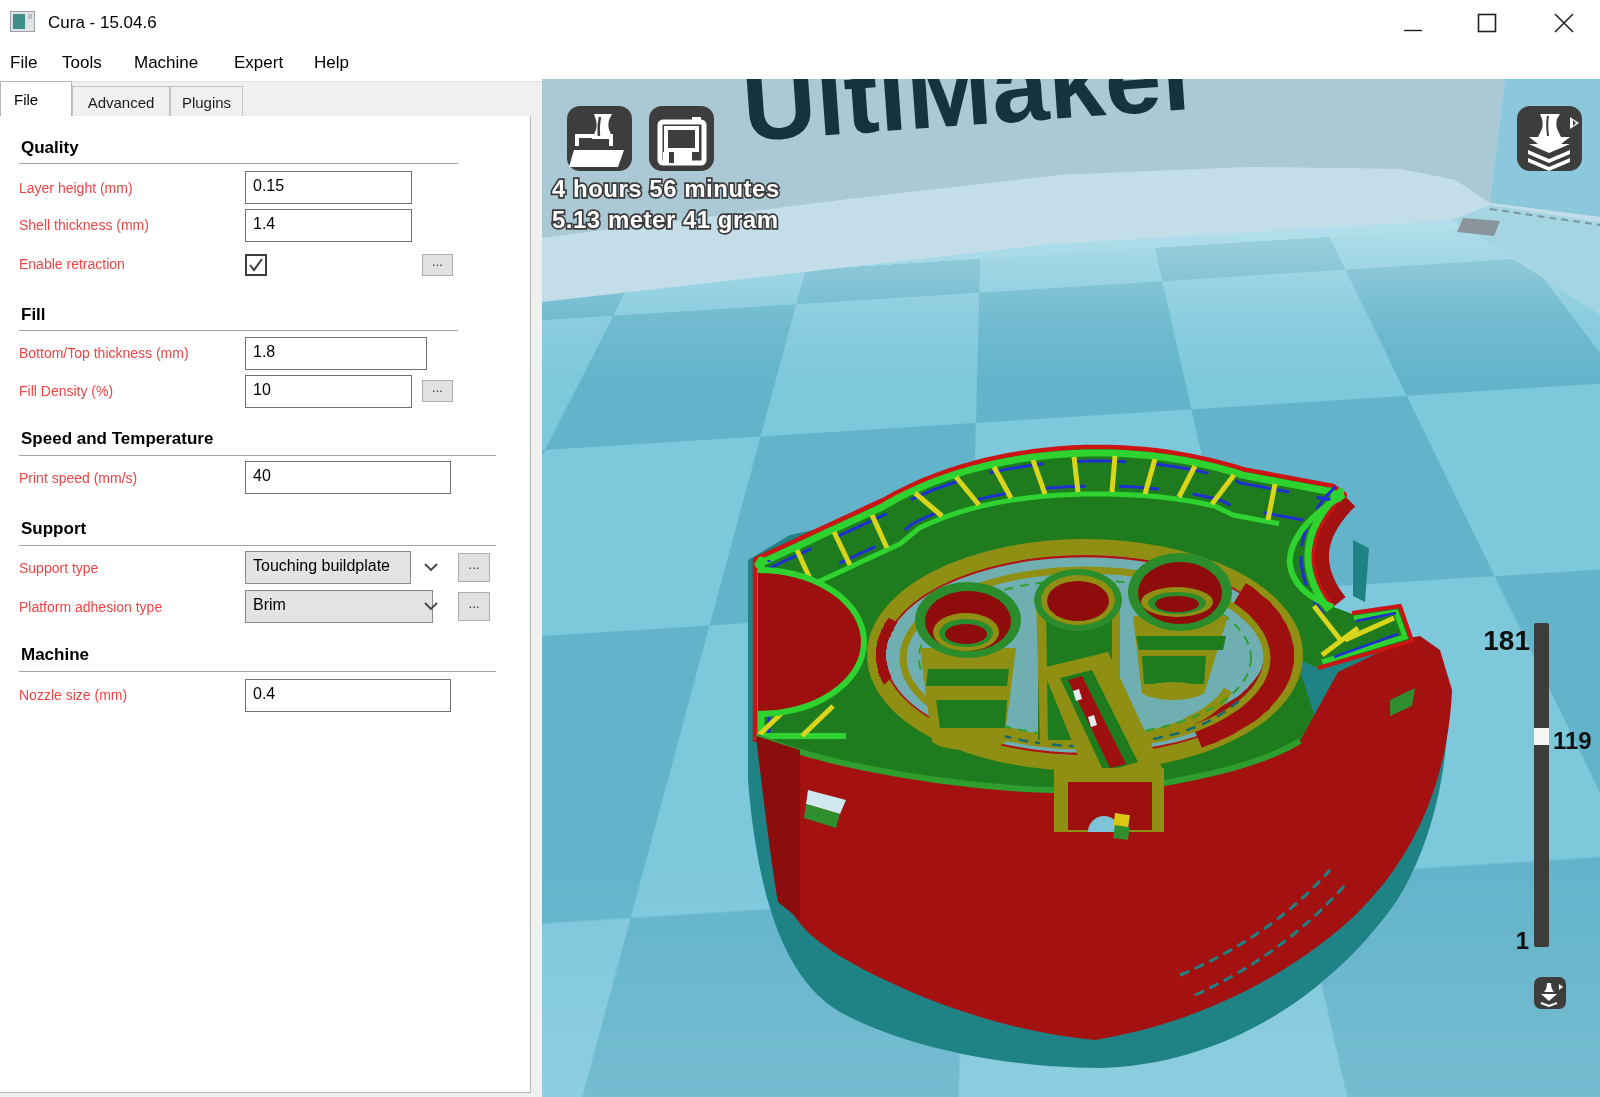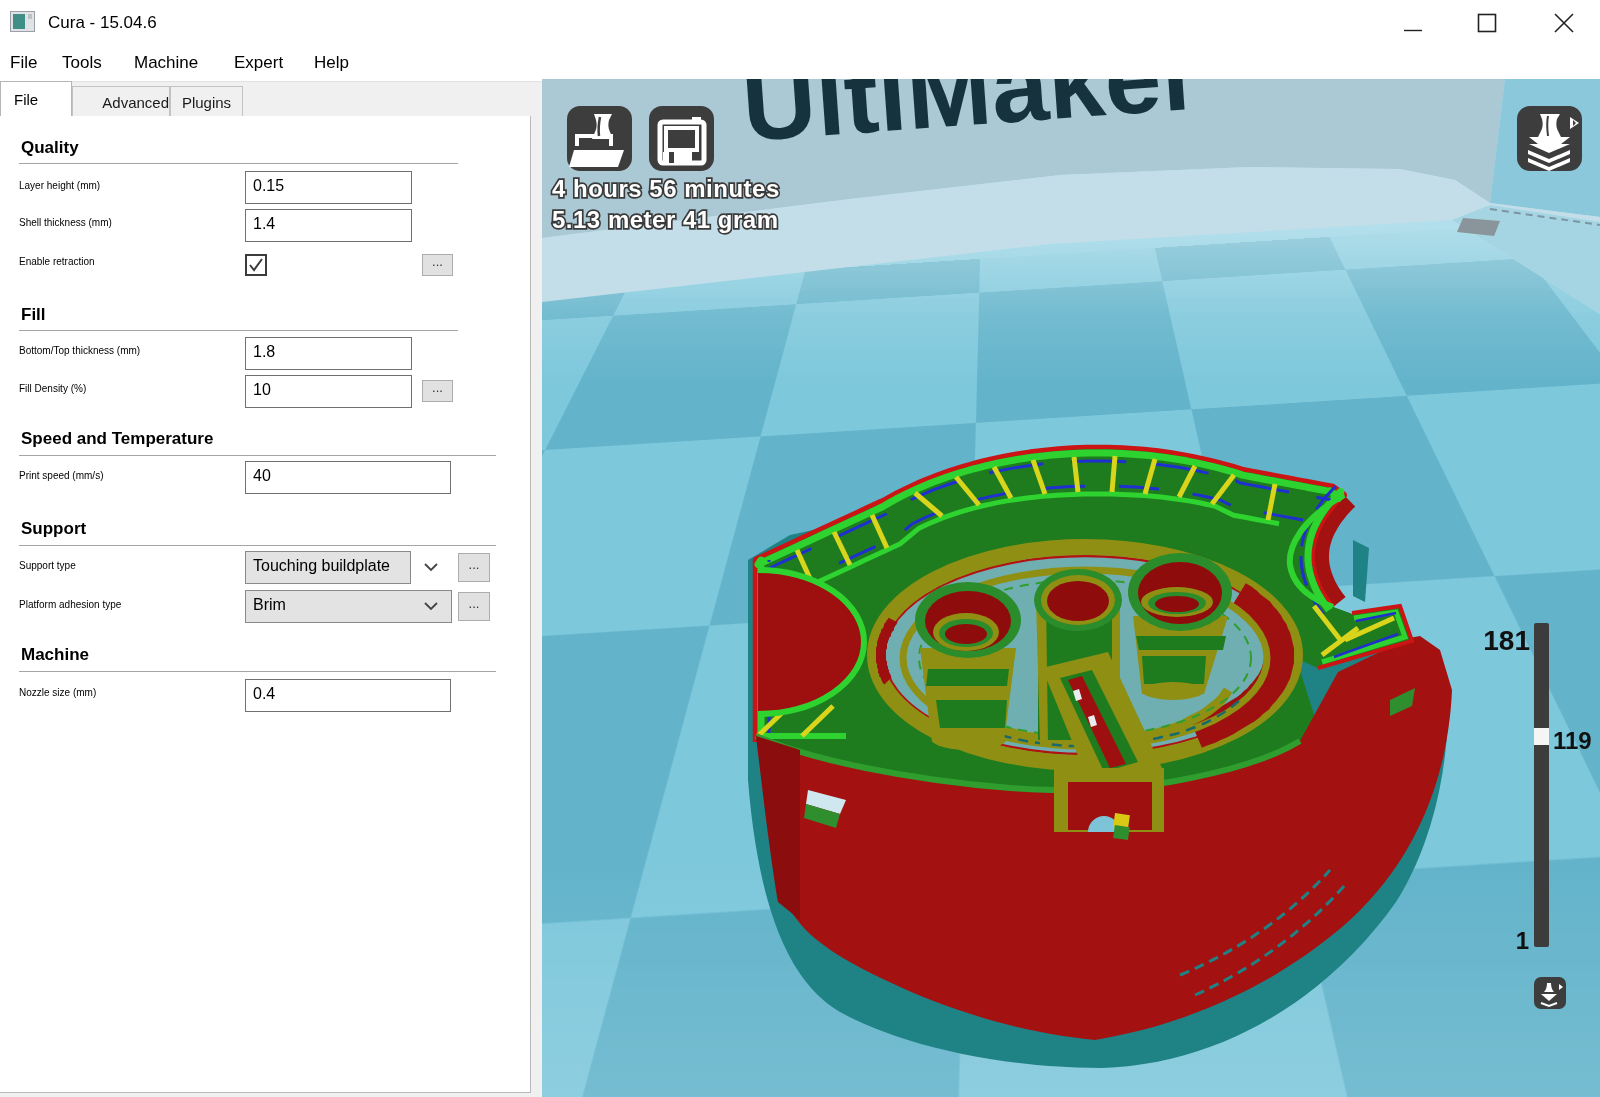--- a/index.html
+++ b/index.html
@@ -21,21 +21,21 @@
   #tab-basic { position:absolute; left:0; top:81px; height:35px; width:72px; background:#fff;
       border:1px solid #b5b5b5; border-bottom:none; font-size:15px; padding-top:9px;
       padding-left:13px; z-index:4; }
   #panel { position:absolute; left:0; top:116px; width:531px; height:976px; background:#fff;
       border-right:1px solid #b9b9b9; }
   #panelstrip { position:absolute; left:531px; top:116px; width:11px; height:981px; background:#f0f0f0; }
   #panelbot { position:absolute; left:0; top:1092px; width:531px; height:5px; background:#f0f0f0;
       border-top:1px solid #b9b9b9; }
   .h { position:absolute; left:21px; font-size:17px; font-weight:bold; color:#000; }
   .rule { position:absolute; left:19px; height:1px; background:#a5a5a5; }
-  .lbl { position:absolute; left:19px; font-size:10px; color:#000000; }
+  .lbl { position:absolute; left:19px; font-size:14px; color:#ef4444; }
   .inp { position:absolute; background:#fff; border:1px solid #707070; font-size:16px;
       color:#000; padding:5px 0 0 7px; }
   .dots { position:absolute; background:#e1e1e1; border:1px solid #adadad; text-align:center;
       color:#333; font-size:13px; line-height:14px; }
   .combo { position:absolute; background:#e3e3e3; border:1px solid #8a8a8a; font-size:16px;
       color:#000; padding:5px 0 0 7px; }
   .chev { position:absolute; }
 
   #vp { position:absolute; left:542px; top:79px; width:1058px; height:1018px; overflow:hidden;
       background:#84cbdf; }
@@ -72,21 +72,21 @@
     <path d="M22 14 L40 32 M40 14 L22 32" stroke="#222" stroke-width="1.6"></path>
     </svg>
 
   <div class="menu" style="left:10px">File</div>
   <div class="menu" style="left:62px">Tools</div>
   <div class="menu" style="left:134px">Machine</div>
   <div class="menu" style="left:234px">Expert</div>
   <div class="menu" style="left:314px">Help</div>
 
   <div id="tabstrip"></div>
-  <div class="tab" style="left:72px; width:98px;text-align:right;">Advanced</div>
+  <div class="tab" style="left:72px; width:98px;">Advanced</div>
   <div class="tab" style="left:170px; width:73px;">Plugins</div>
   <div id="tab-basic">File</div>
 
   <div id="panel"></div>
   <div id="panelstrip"></div>
   <div id="panelbot"></div>
 
   <div class="h" style="top:138px">Quality</div>
   <div class="rule" style="top:163px; width:439px"></div>
   <div class="lbl" style="top:180px">Layer height (mm)</div>
@@ -96,40 +96,40 @@
   <div class="lbl" style="top:256px">Enable retraction</div>
   <svg style="position:absolute; left:245px; top:254px" width="22" height="22" viewBox="0 0 22 22">
     <rect x="1" y="1" width="20" height="20" fill="#fff" stroke="#3c3c3c" stroke-width="2"></rect>
     <path d="M5 11 L9 16 L17 5" fill="none" stroke="#3c3c3c" stroke-width="2"></path>
   </svg>
   <div class="dots" style="left:422px; top:254px; width:31px; height:22px">...</div>
 
   <div class="h" style="top:305px">Fill</div>
   <div class="rule" style="top:330px; width:439px"></div>
   <div class="lbl" style="top:345px">Bottom/Top thickness (mm)</div>
-  <div class="inp" style="left:245px; top:337px; width:167px; height:33px">1.8</div>
+  <div class="inp" style="left:245px; top:337px; width:182px; height:33px">1.8</div>
   <div class="lbl" style="top:383px">Fill Density (%)</div>
   <div class="inp" style="left:245px; top:375px; width:167px; height:33px">10</div>
   <div class="dots" style="left:422px; top:380px; width:31px; height:22px">...</div>
 
   <div class="h" style="top:429px">Speed and Temperature</div>
   <div class="rule" style="top:455px; width:477px"></div>
   <div class="lbl" style="top:470px">Print speed (mm/s)</div>
   <div class="inp" style="left:245px; top:461px; width:206px; height:33px">40</div>
 
   <div class="h" style="top:519px">Support</div>
   <div class="rule" style="top:545px; width:477px"></div>
   <div class="lbl" style="top:560px">Support type</div>
   <div class="combo" style="left:245px; top:551px; width:166px; height:33px">Touching buildplate</div>
   <svg class="chev" style="left:424px; top:563px" width="14" height="9" viewBox="0 0 14 9">
     <path d="M1 1 L7 7 L13 1" fill="none" stroke="#444" stroke-width="1.8"></path>
     </svg>
   <div class="dots" style="left:458px; top:553px; width:32px; height:29px; line-height:22px">...</div>
   <div class="lbl" style="top:599px">Platform adhesion type</div>
-  <div class="combo" style="left:245px; top:590px; width:207px; height:33px">Brim</div>
+  <div class="combo" style="left:245px; top:590px; width:188px; height:33px">Brim</div>
   <svg class="chev" style="left:424px; top:602px" width="14" height="9" viewBox="0 0 14 9">
     <path d="M1 1 L7 7 L13 1" fill="none" stroke="#444" stroke-width="1.8"></path>
     </svg>
   <div class="dots" style="left:458px; top:592px; width:32px; height:29px; line-height:22px">...</div>
 
   <div class="h" style="top:645px">Machine</div>
   <div class="rule" style="top:671px; width:477px"></div>
   <div class="lbl" style="top:687px">Nozzle size (mm)</div>
   <div class="inp" style="left:245px; top:679px; width:206px; height:33px">0.4</div>
 

